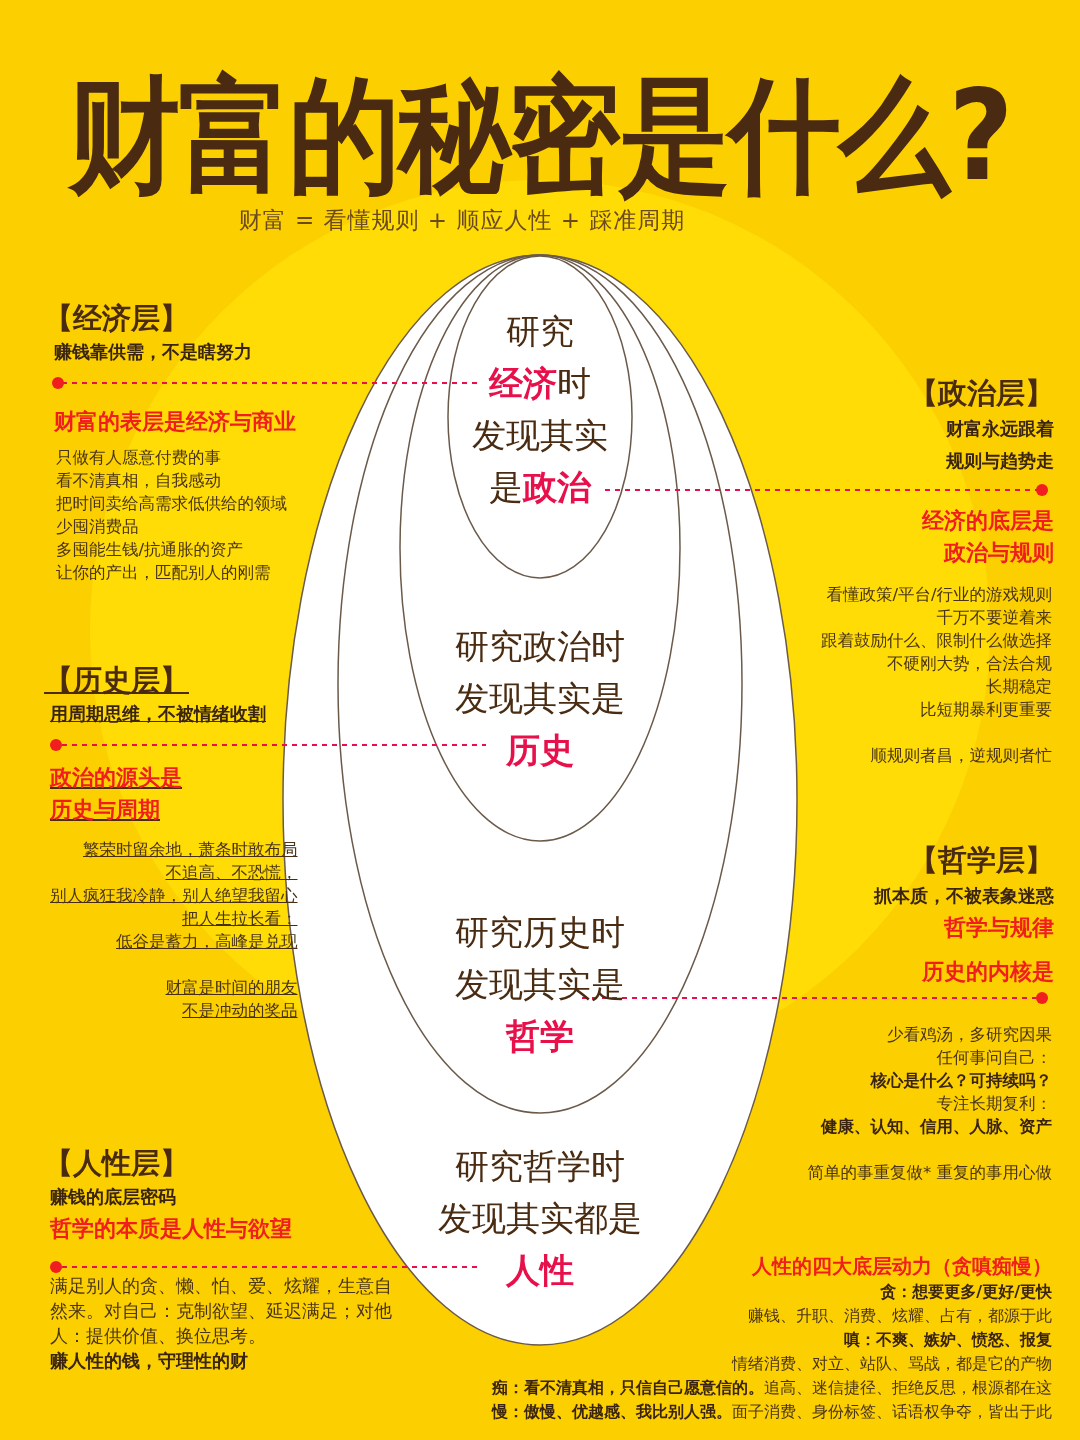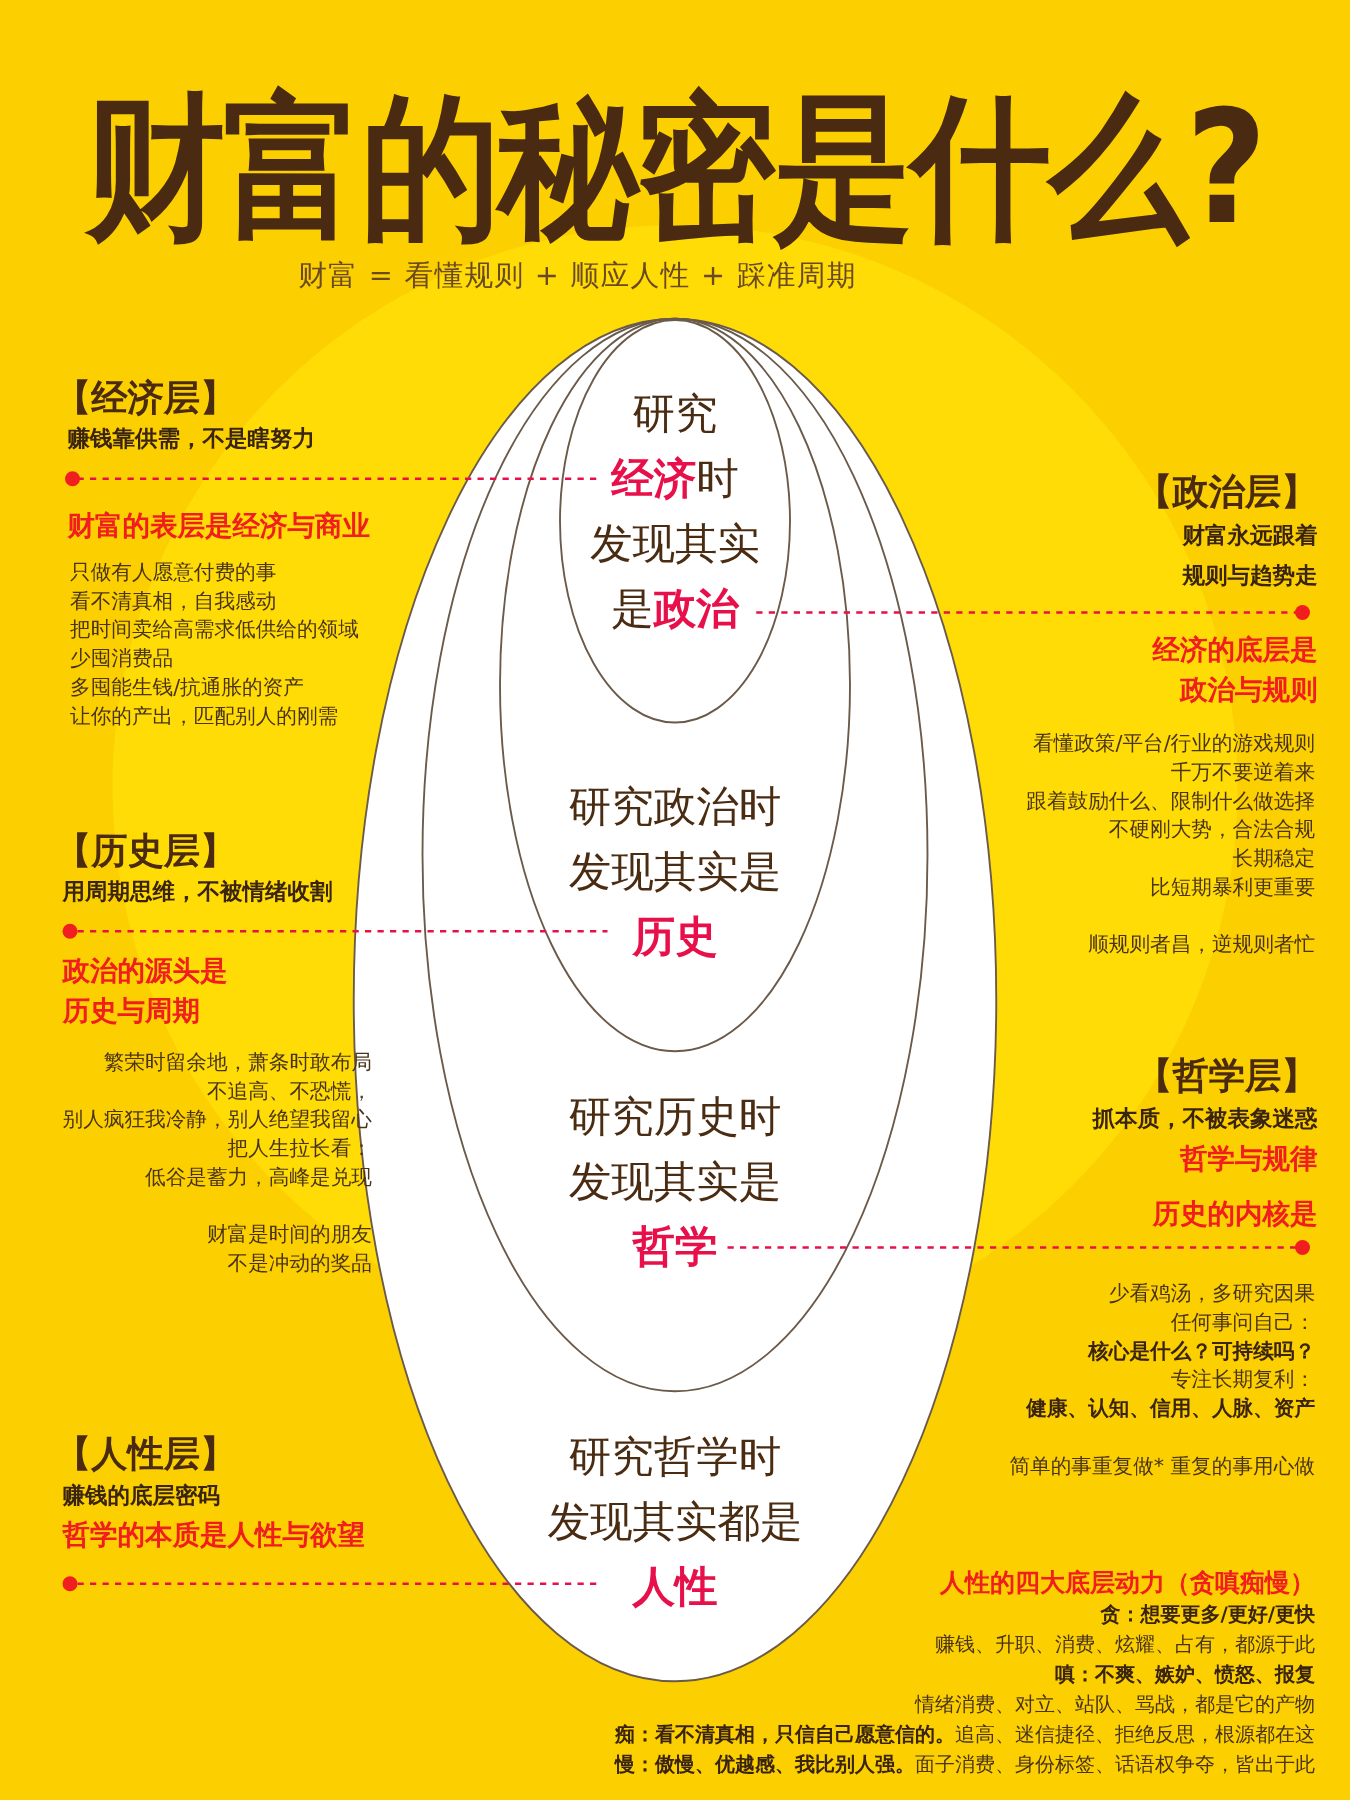--- a/index.html
+++ b/index.html
@@ -69,21 +69,21 @@
   <div>研究</div>
   <div><span class="hl">经济</span><span>时</span></div>
   <div>发现其实</div>
   <div><span>是</span><span class="hl">政治</span></div>
 </div>
 <div class="center-text" style="left:390px; top:620px;">
   <div>研究政治时</div>
   <div>发现其实是</div>
   <div class="hl">历史</div>
 </div>
-<div class="center-text" style="left:390px; top:868px;">
+<div class="center-text" style="left:390px; top:906px;">
   <div>研究历史时</div>
   <div>发现其实是</div>
   <div class="hl">哲学</div>
 </div>
 <div class="center-text" style="left:390px; top:1140px;">
   <div>研究哲学时</div>
   <div>发现其实都是</div>
   <div class="hl">人性</div>
 </div>
 
@@ -111,21 +111,21 @@
 <div class="abs right body" style="right:28px; top:583px; width:320px;">
   <div>看懂政策/平台/行业的游戏规则</div>
   <div>千万不要逆着来</div>
   <div>跟着鼓励什么、限制什么做选择</div>
   <div>不硬刚大势，合法合规</div>
   <div>长期稳定</div>
   <div>比短期暴利更重要</div>
   <div style="margin-top:23px;">顺规则者昌，逆规则者忙</div>
 </div>
 
-<div class="abs" style="left:44px; top:662px;">
+<div class="abs" style="left:44px; top:662px;text-decoration:underline;">
   <div class="hdr">【历史层】</div>
   <div class="tag" style="margin-left:6px;">用周期思维，不被情绪收割</div>
   <div class="red" style="margin-left:6px; margin-top:32px;">政治的源头是</div>
   <div class="red" style="margin-left:6px;">历史与周期</div>
   <div class="body" style="margin-left:6px; margin-top:12px;text-align:right;">
     <div>繁荣时留余地，萧条时敢布局</div>
     <div>不追高、不恐慌，</div>
     <div>别人疯狂我冷静，别人绝望我留心</div>
     <div>把人生拉长看：</div>
     <div>低谷是蓄力，高峰是兑现</div>
@@ -146,20 +146,26 @@
   <div class="b">核心是什么？可持续吗？</div>
   <div>专注长期复利：</div>
   <div class="b">健康、认知、信用、人脉、资产</div>
   <div style="margin-top:23px;">简单的事重复做* 重复的事用心做</div>
 </div>
 
 <div class="abs" style="left:44px; top:1145px;">
   <div class="hdr">【人性层】</div>
   <div class="tag" style="margin-left:6px;">赚钱的底层密码</div>
   <div class="red" style="margin-left:6px;">哲学的本质是人性与欲望</div>
+  <div class="body" style="margin-left:6px; margin-top:28px; font-size:18px; line-height:25px;">
+    <div>满足别人的贪、懒、怕、爱、炫耀，生意自</div>
+    <div>然来。对自己：克制欲望、延迟满足；对他</div>
+    <div>人：提供价值、换位思考。</div>
+    <div class="b">赚人性的钱，守理性的财</div>
+  </div>
 </div>
 
 <div class="abs right" style="right:28px; top:1252px; width:620px;">
   <div class="red" style="font-size:20px; line-height:28px;">人性的四大底层动力（贪嗔痴慢）</div>
   <div class="body" style="font-size:16px; line-height:24px;">
     <div class="b">贪：想要更多/更好/更快</div>
     <div>赚钱、升职、消费、炫耀、占有，都源于此</div>
     <div class="b">嗔：不爽、嫉妒、愤怒、报复</div>
     <div>情绪消费、对立、站队、骂战，都是它的产物</div>
     <div><span class="b">痴：看不清真相，只信自己愿意信的。</span><span>追高、迷信捷径、拒绝反思，根源都在这</span></div>

